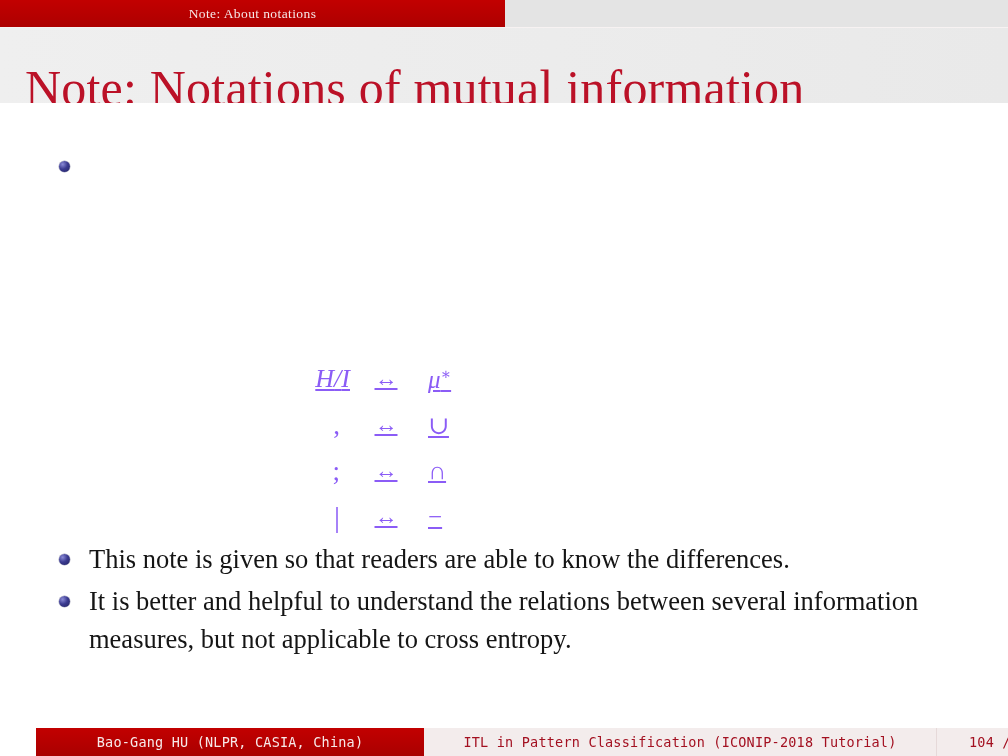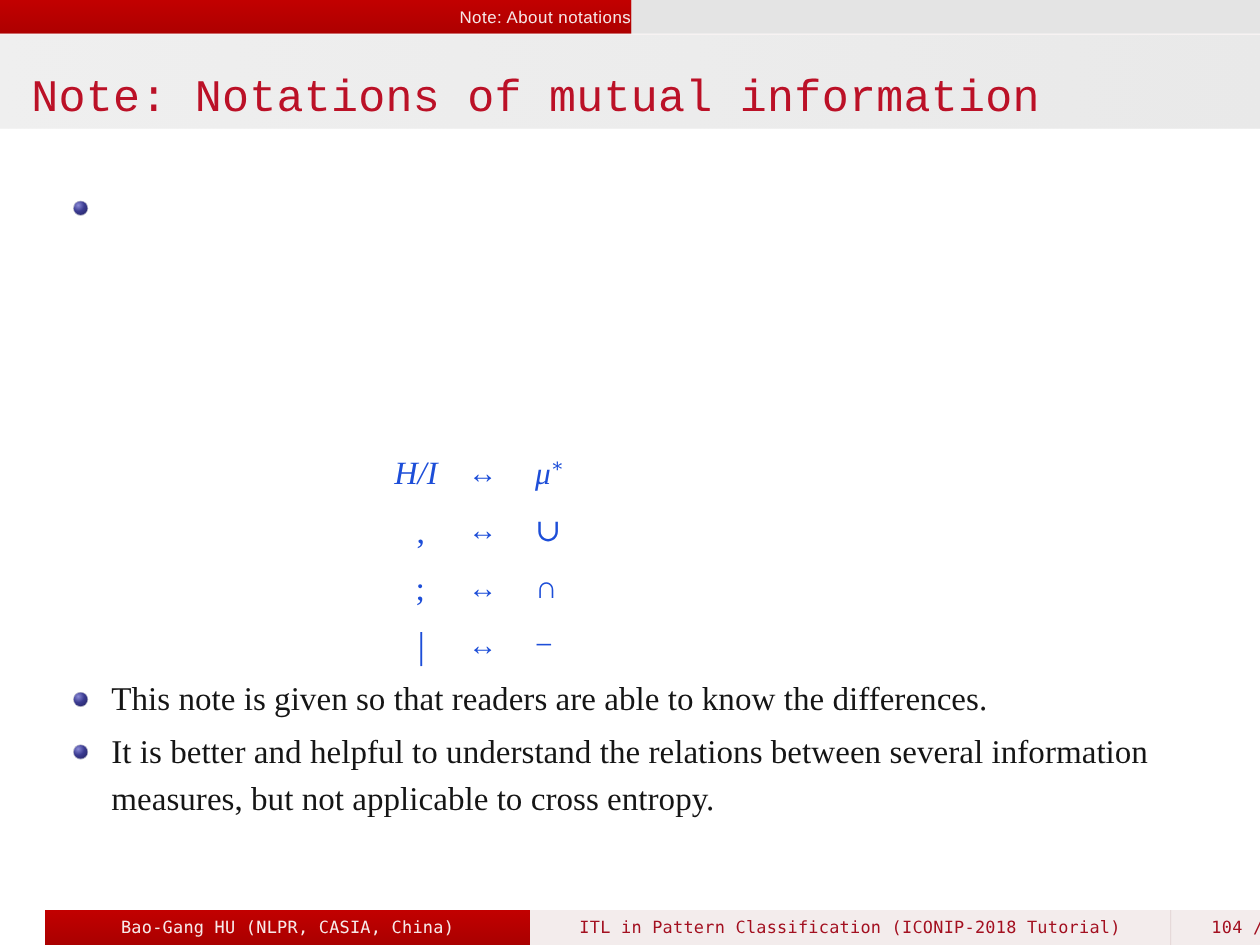--- a/index.html
+++ b/index.html
@@ -31,43 +31,43 @@
     height: 27px;
     background: #b80000;
     background: linear-gradient(to bottom, #c20000 0%, #ad0000 100%);
   }
   .headline-bar .nav-label {
     position: absolute;
     left: 0; top: 0;
     width: 505px;
     height: 27px;
     line-height: 27px;
-    text-align: right;
+    text-align: center;
     color: #f6e7e7;
-    font-family: Liberation Sans, sans-serif;
+    font-family: Liberation Serif, serif;
     font-size: 13.5px;
     letter-spacing: 0.4px;
     white-space: nowrap;
   }
 
   
   .title-band {
     position: absolute;
     left: 0; top: 27px;
     width: 1008px;
     height: 76px;
     background: linear-gradient(to right, #efefef 0%, #ececec 55%, #e9e9e9 100%);
     border-top: 1px solid #f7f2f2;
   }
   .slide-title {
     position: absolute;
     left: 25px;
     top: 31px;
-    font-family: Liberation Mono, monospace;
-    font-size: 36px;
+    font-family: Liberation Serif, serif;
+    font-size: 50px;
     color: #c0132a;
     color: #bb1127;
     letter-spacing: 0.2px;
     white-space: nowrap;
   }
 
   
   .slide-body {
     position: absolute;
     left: 0; top: 103px;
@@ -110,21 +110,22 @@
     font-style: italic;
   }
 
   
   .map-table {
     position: absolute;
     left: 246px;
     top: 253px;
     border-collapse: collapse;
     font-size: 25px;
-    color: #1d4ed8;
+    color: #8b5cf6;
+    text-decoration: underline;
   }
   .map-table td {
     padding: 0;
     height: 46px;
     vertical-align: middle;
     white-space: nowrap;
   }
   .map-table td.lhs {
     width: 94px;
     text-align: right;

